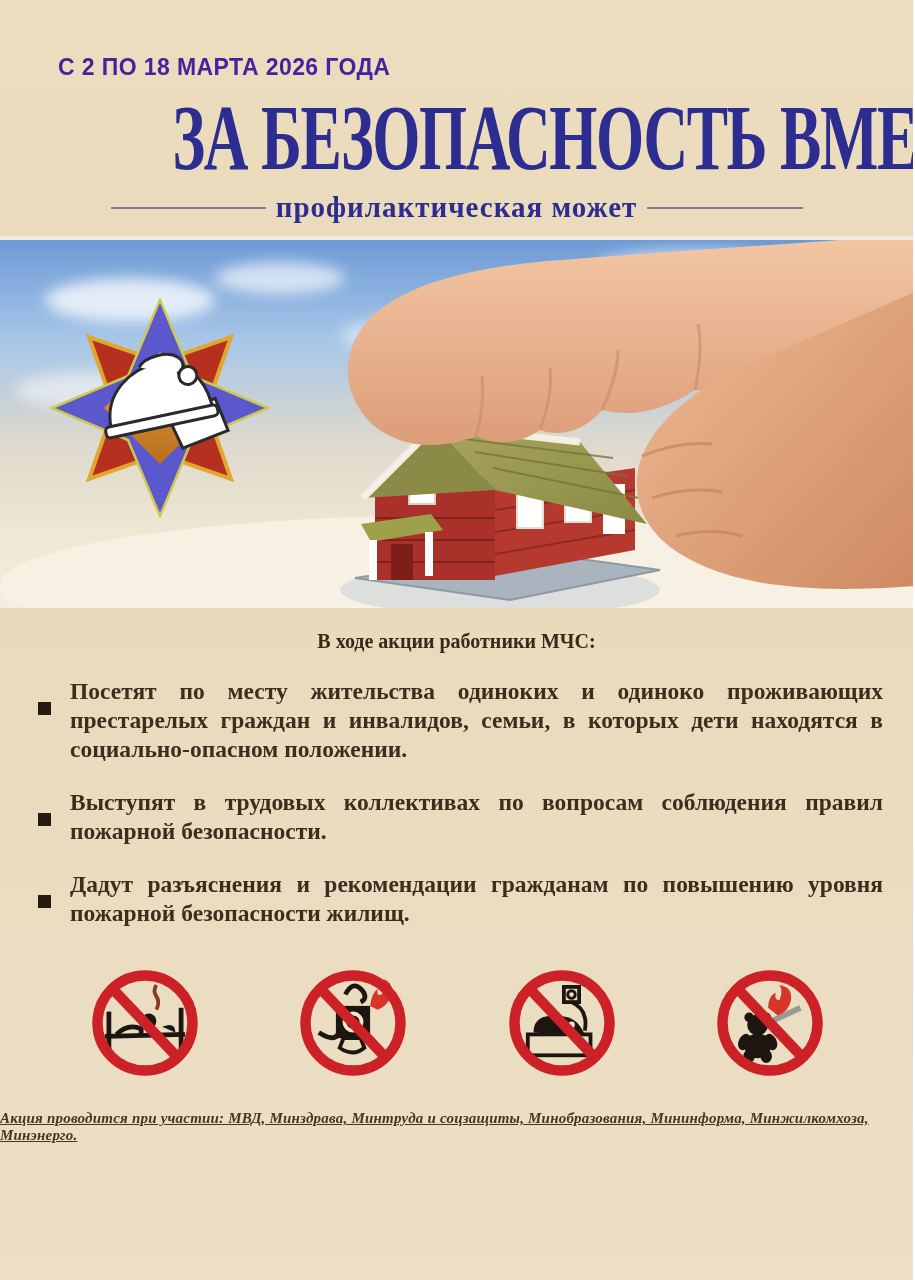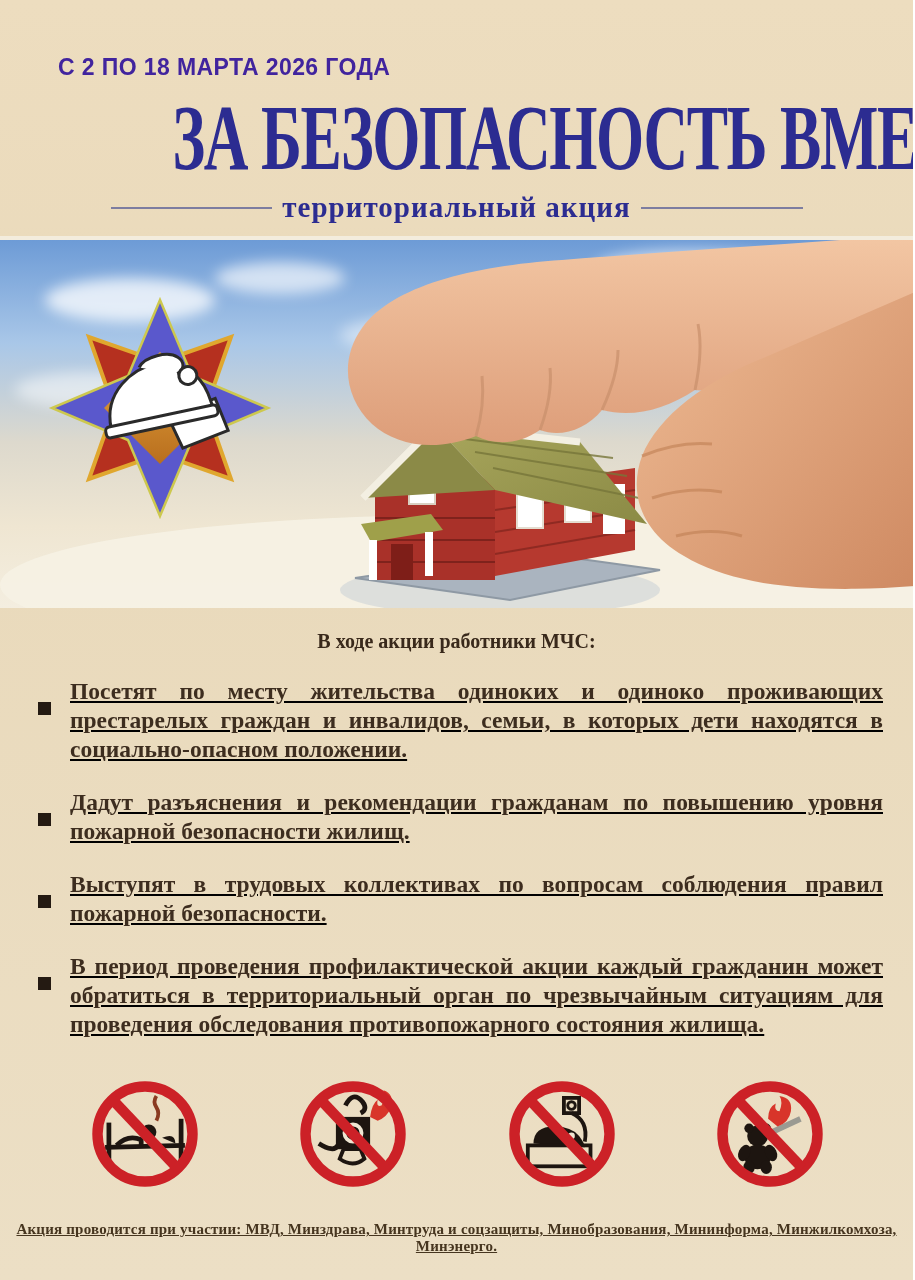--- a/index.html
+++ b/index.html
@@ -21,48 +21,48 @@
   .subtitle .txt{font-weight:700;font-size:29px;letter-spacing:1px;white-space:nowrap;}
 
   
   .hero{position:relative;margin-top:12px;width:915px;height:368px;border-top:4px solid #f3ecdd;}
   .hero svg{display:block;}
 
   
   .sec-head{text-align:center;margin-top:22px;font-weight:700;font-size:20px;color:#39291b;}
 
   
-  .bullets{list-style:none;margin:24px 30px 0 38px;padding:0;text-decoration:underline;}
+  .bullets{list-style:none;margin:24px 30px 0 38px;padding:0;}
   .bullet{display:flex;gap:19px;margin-bottom:24px;}
   .bullet .marker{flex:none;width:13px;height:13px;background:#241a12;margin-top:25px;}
   .bullet p{margin:0;font-weight:700;font-size:23.5px;line-height:29px;color:#3d2d1f;text-align:justify;}
 
   
   .signs{display:flex;justify-content:space-between;align-items:center;padding:14px 86px 0 88px;}
   .sign{width:114px;height:114px;}
 
   
-  .footnote{margin-top:30px;text-align:center;font-weight:700;font-size:15px;
+  .footnote{margin-top:30px;font-style:italic;font-weight:700;font-size:15px;
     color:#46351f;text-decoration:underline;letter-spacing:.2px;}
 </style>
 </head>
 <body>
 
 <div class="poster">
 
   <div class="hdr">
     <div class="date">С 2 ПО 18 МАРТА 2026 ГОДА</div>
   </div>
 
   <div class="title-wrap">
     <div class="title">ЗА БЕЗОПАСНОСТЬ ВМЕСТЕ!</div>
   </div>
   <div class="subtitle">
     <span class="rule"></span>
-    <span class="txt">территориальный акция</span>
+    <span class="txt">профилактическая может</span>
     <span class="rule"></span>
   </div>
 
   <div class="hero">
     <svg width="915" height="368" viewBox="0 0 915 368">
       <defs>
         <linearGradient id="sky" x1="0" y1="0" x2="0" y2="1">
           <stop offset="0" stop-color="#6d9bd6"></stop>
           <stop offset=".28" stop-color="#a9c7e8"></stop>
           <stop offset=".55" stop-color="#ddd9cd"></stop>
@@ -172,29 +172,25 @@
 
   <div class="sec-head">В ходе акции работники МЧС:</div>
 
   <ul class="bullets">
     <li class="bullet">
       <span class="marker"></span>
       <p>Посетят по месту жительства одиноких и одиноко проживающих престарелых граждан и инвалидов, семьи, в которых дети находятся в социально-опасном положении.</p>
     </li>
     <li class="bullet">
       <span class="marker"></span>
-      <p>Дадут разъяснения и рекомендации гражданам по повышению уровня пожарной безопасности жилищ.</p>
-    </li>
-    <li class="bullet">
-      <span class="marker"></span>
       <p>Выступят в трудовых коллективах по вопросам соблюдения правил пожарной безопасности.</p>
     </li>
     <li class="bullet">
       <span class="marker"></span>
-      <p>В период проведения профилактической акции каждый гражданин может обратиться в территориальный орган по чрезвычайным ситуациям для проведения обследования противопожарного состояния жилища.</p>
+      <p>Дадут разъяснения и рекомендации гражданам по повышению уровня пожарной безопасности жилищ.</p>
     </li>
   </ul>
 
   <div class="signs">
 
     <svg class="sign" viewBox="0 0 120 120">
       <g fill="none" stroke="#1d1510" stroke-width="5">
         <line x1="22" y1="48" x2="22" y2="92"></line>
         <line x1="98" y1="44" x2="98" y2="88"></line>
         <line x1="18" y1="74" x2="102" y2="72"></line>

